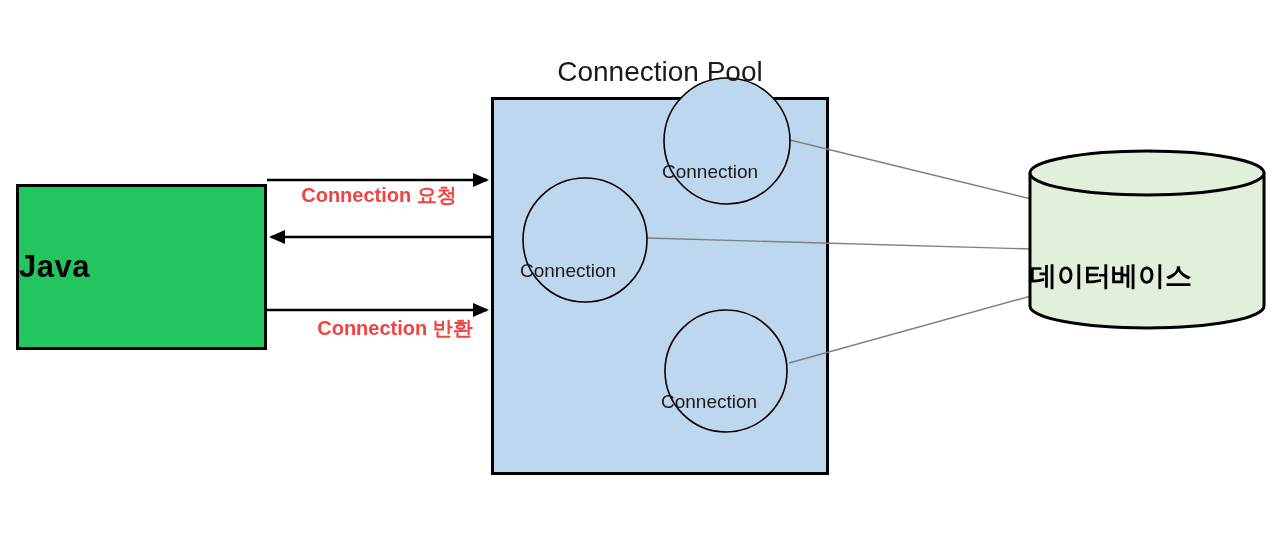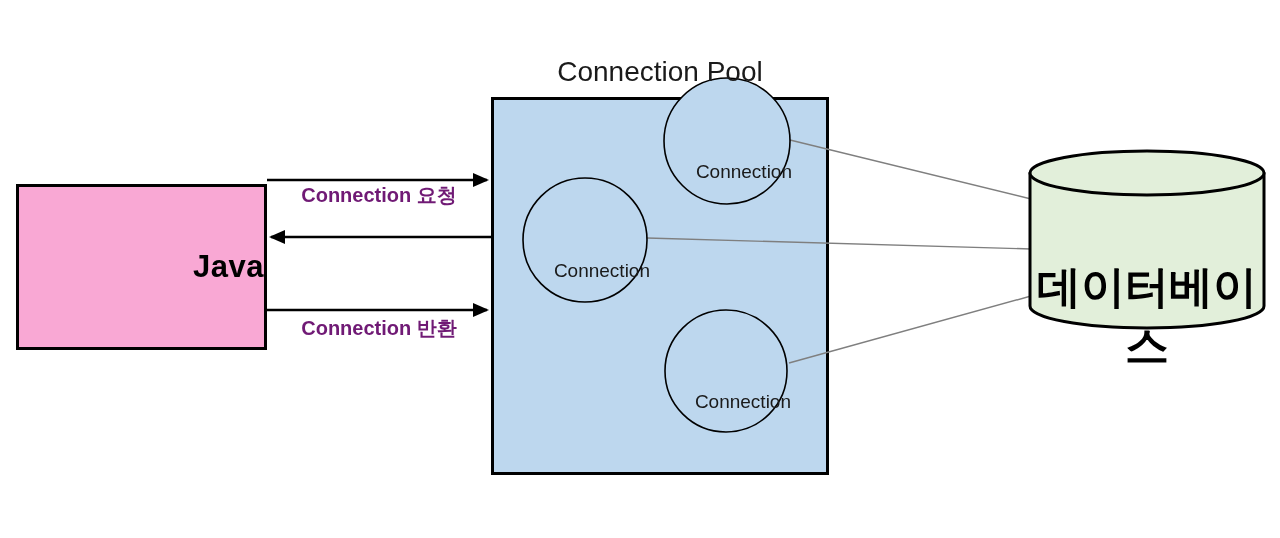--- a/index.html
+++ b/index.html
@@ -10,56 +10,56 @@
     background: #ffffff;
     overflow: hidden;
     font-family: "Liberation Sans", sans-serif;
     color: #000000;
   }
   .abs { position: absolute; margin-top: 32px; }
   svg.layer { position: absolute; left: 0; top: 0; width: 1280px; height: 538px; }
 
   .app-box {
     left: 16px; top: 152px; width: 245px; height: 160px;
-    border: 3px solid #000; background: #f9a8d4;
-    display: flex; flex-direction: column; align-items: flex-end; justify-content: center;
+    border: 3px solid #000; background: #22c55e;
+    display: flex; flex-direction: column; align-items: flex-start; justify-content: center;
     text-align: center; z-index: 1;
   }
   .app-box .ln { font-weight: bold; font-size: 31px; line-height: 42px; letter-spacing: 0.5px; }
 
   .pool-box {
     left: 491px; top: 65px; width: 332px; height: 372px;
     border: 3px solid #000; background: #BDD7EE; z-index: 1;
   }
   .pool-title {
     left: 491px; top: 24px; width: 338px; height: 34px;
     text-align: center; font-size: 28px; font-weight: normal; color: #1a1a1a;
     z-index: 3;
   }
 
   .arrow-label {
     height: 26px; text-align: center;
-    font-size: 20px; font-weight: bold; color: #701a75; z-index: 3;
+    font-size: 20px; font-weight: bold; color: #ef4444; z-index: 3;
     left: 264px; width: 230px;
   }
   .lbl-request { top: 150px; }
   .lbl-provide { top: 210px; }
-  .lbl-return  { top: 283px; }
+  .lbl-return  { top: 283px; padding-left: 16px; }
 
   .circle-label {
-    width: 130px; height: 24px; text-align: right;
+    width: 130px; height: 24px; text-align: left;
     font-size: 19px; color: #1a1a1a; z-index: 3;
   }
   .clbl-1 { left: 662px; top: 129px; }
   .clbl-2 { left: 520px; top: 228px; }
   .clbl-3 { left: 661px; top: 359px; }
 
   .db-label {
     left: 1030px; top: 226px; width: 234px; height: 40px;
-    text-align: center; font-size: 44px; font-weight: bold; color: #000; z-index: 3;
+    text-align: left; font-size: 27px; font-weight: bold; color: #000; z-index: 3;
   }
   .svg-layer { z-index: 2; }
 </style>
 </head>
 <body>
 
 <div class="canvas">
 
   <div class="abs app-box">
     <div class="ln">Java</div>

